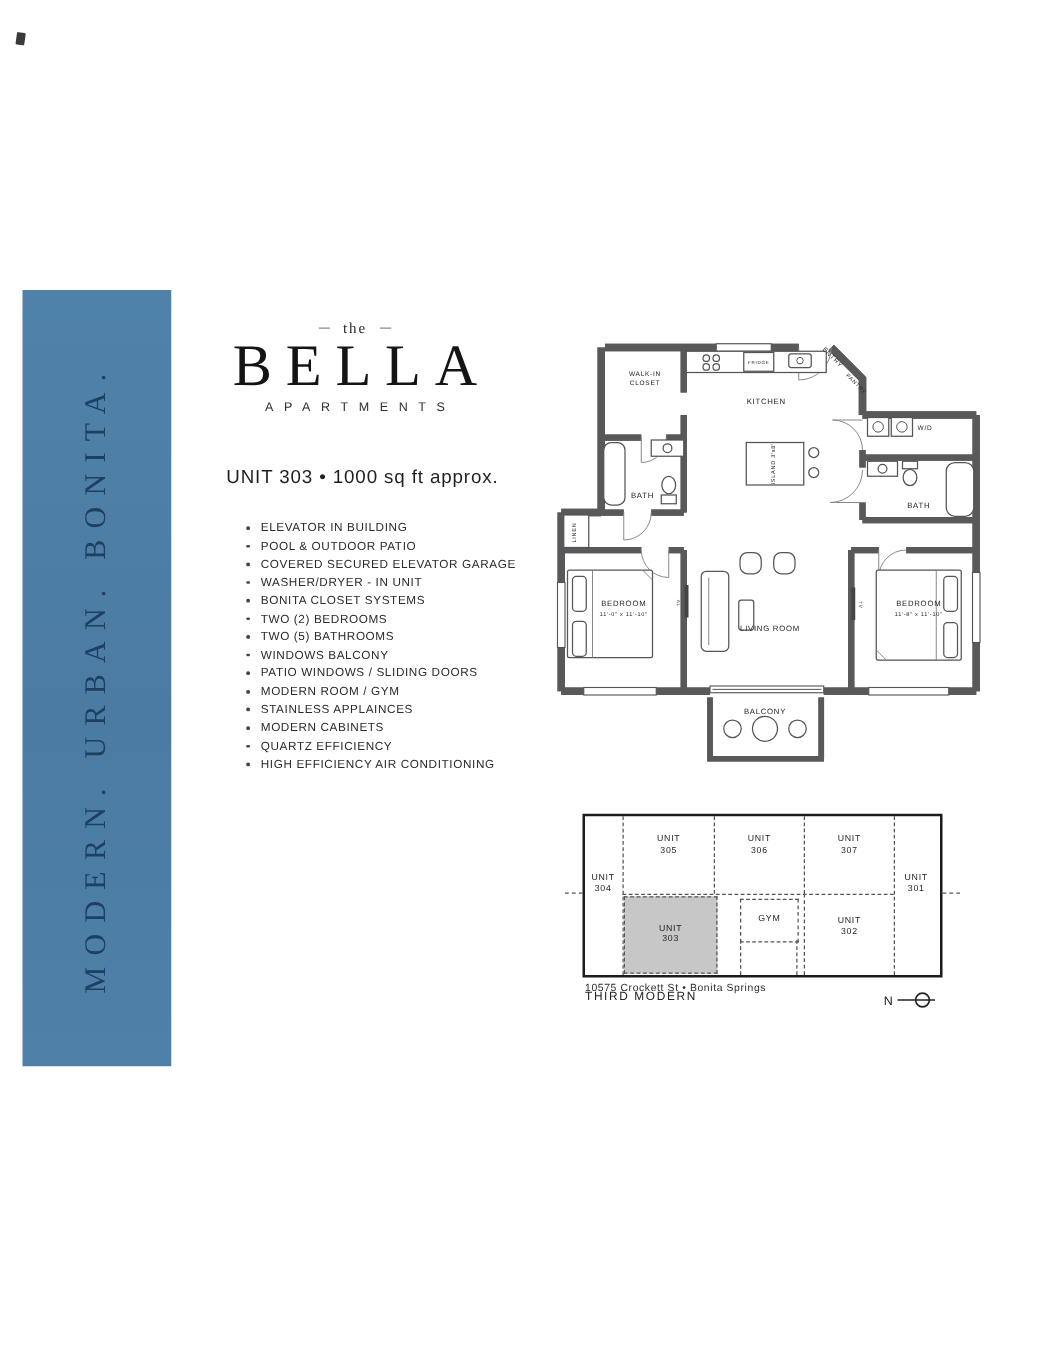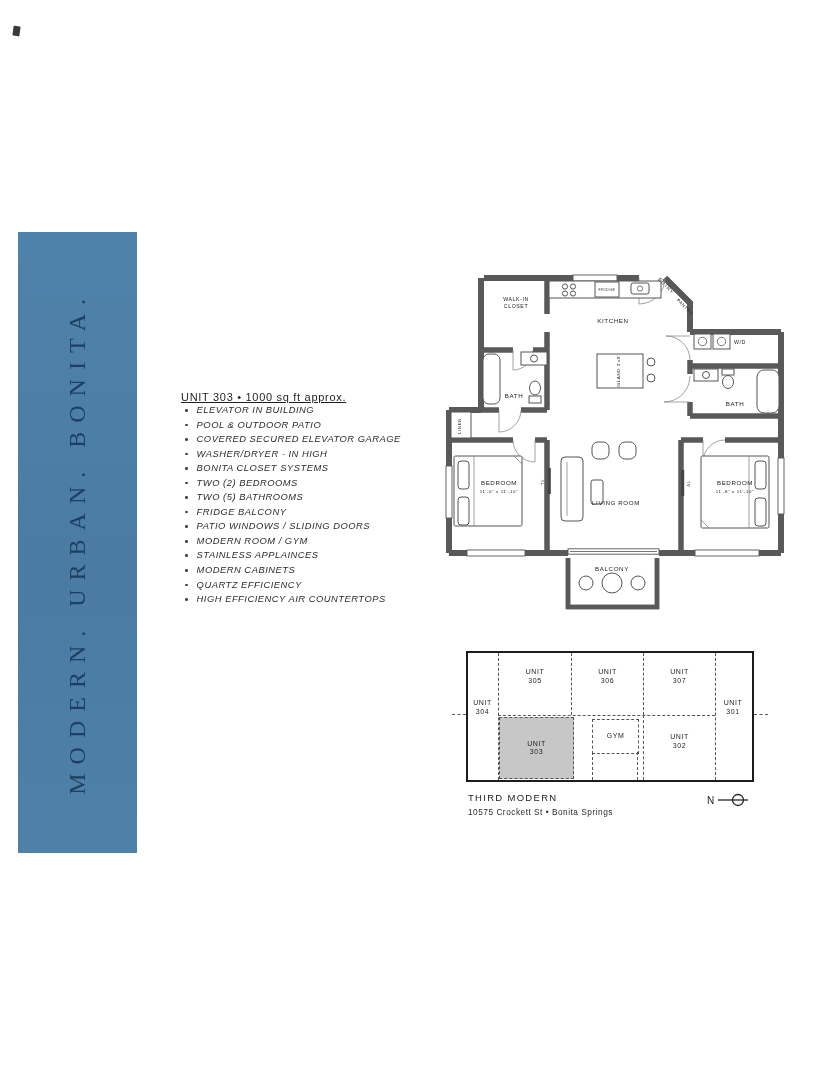--- a/index.html
+++ b/index.html
@@ -18,23 +18,23 @@
 
   
   .logo{position:absolute;left:168px;top:255px;width:232px;text-align:center;color:#111;}
   .logo-the{font-family:"Liberation Serif",serif;font-size:12px;letter-spacing:1.5px;color:#2a2a2a;
             display:flex;align-items:center;justify-content:center;gap:10px;}
   .tick{display:inline-block;width:9px;height:1px;background:#8a8a8a;}
   .logo-name{font-family:"Liberation Serif",serif;font-size:47px;line-height:1.02;
              letter-spacing:11px;padding-left:11px;color:#141414;}
   .logo-sub{font-size:10px;letter-spacing:8.5px;padding-left:8.5px;color:#2e2e2e;margin-top:3px;}
 
-  .unit-headline{position:absolute;left:181px;top:391px;font-size:11px;letter-spacing:0.7px;color:#1f1f1f;text-decoration:underline;}
-
-  .features{position:absolute;left:185px;top:403px;list-style:none;margin:0;padding:0;font-style:italic;}
+  .unit-headline{position:absolute;left:181px;top:373px;font-size:15px;letter-spacing:0.7px;color:#1f1f1f;}
+
+  .features{position:absolute;left:185px;top:403px;list-style:none;margin:12px;padding:0;}
   .features li{display:flex;align-items:flex-start;gap:9px;font-size:9.4px;line-height:14.55px;
                letter-spacing:0.5px;color:#2b2b2b;}
   .features .dot{width:2.6px;height:2.6px;border-radius:50%;background:#444;margin-top:6px;flex:none;}
 
   
   .floorplan{position:absolute;left:435px;top:270px;width:352px;height:348px;}
   .wallbase{stroke:#57595b;stroke-width:6;fill:none;}
   .wallbase.in{stroke-width:5;}
   .wallbase.rail{stroke-width:4.5;}
   .hatchify{stroke:url(#wallH);stroke-width:6;fill:none;}
@@ -52,70 +52,79 @@
   .dh{position:absolute;height:0;border-top:1.3px dashed #555;}
   .bunit{position:absolute;font-size:7px;letter-spacing:0.6px;color:#1e1e1e;text-align:center;
          white-space:pre-line;line-height:8.5px;}
   .u303-box{position:absolute;left:31px;top:64px;width:73px;height:60px;background:#c7c7c7;
             border:1.3px dashed #555;display:flex;align-items:center;justify-content:center;}
   .gym-box{position:absolute;left:124px;top:66px;width:45px;height:33px;border:1.3px dashed #555;
            display:flex;align-items:center;justify-content:center;}
   .u303-box .bunit,.gym-box .bunit{position:static;}
 
   .third-floor{position:absolute;left:468px;top:792px;font-size:9.5px;letter-spacing:1.3px;color:#222;}
-  .address{position:absolute;left:468px;top:807px;font-size:8.3px;letter-spacing:0.5px;color:#2b2b2b;}
+  .address{position:absolute;left:468px;top:785px;font-size:8.3px;letter-spacing:0.5px;color:#2b2b2b;}
   .north{position:absolute;left:702px;top:790px;width:52px;height:20px;}
   .north text{font-family:"Liberation Sans",sans-serif;font-size:10px;fill:#222;}
 </style>
 </head>
 <body>
 
 <div class="page">
 
   <div class="speck"></div>
 
   <div class="banner">
     <span class="banner-text">MODERN.  URBAN.  BONITA.</span>
   </div>
 
+  <div class="logo">
+    <div class="logo-the">
+      <span class="tick"></span>
+      <span>the</span>
+      <span class="tick"></span>
+    </div>
+    <div class="logo-name">BELLA</div>
+    <div class="logo-sub">APARTMENTS</div>
+  </div>
 
   <div class="unit-headline">UNIT 303 •  1000 sq ft approx.</div>
 
   <ul class="features">
     <li>
         <span class="dot"></span>
         <span>ELEVATOR IN BUILDING</span>
       </li>
     <li>
         <span class="dot"></span>
         <span>POOL &amp; OUTDOOR PATIO</span>
       </li>
     <li>
         <span class="dot"></span>
         <span>COVERED SECURED ELEVATOR GARAGE</span>
       </li>
     <li>
         <span class="dot"></span>
-        <span>WASHER/DRYER - IN HIGH</span>
+        <span>WASHER/DRYER - IN UNIT</span>
       </li>
     <li>
         <span class="dot"></span>
         <span>BONITA CLOSET SYSTEMS</span>
       </li>
     <li>
         <span class="dot"></span>
         <span>TWO (2) BEDROOMS</span>
       </li>
     <li>
         <span class="dot"></span>
         <span>TWO (5) BATHROOMS</span>
       </li>
     <li>
         <span class="dot"></span>
-        <span>FRIDGE BALCONY</span>
+        <span>WINDOWS BALCONY</span>
       </li>
     <li>
         <span class="dot"></span>
         <span>PATIO WINDOWS / SLIDING DOORS</span>
       </li>
     <li>
         <span class="dot"></span>
         <span>MODERN ROOM / GYM</span>
       </li>
     <li>
@@ -125,21 +134,21 @@
     <li>
         <span class="dot"></span>
         <span>MODERN CABINETS</span>
       </li>
     <li>
         <span class="dot"></span>
         <span>QUARTZ EFFICIENCY</span>
       </li>
     <li>
         <span class="dot"></span>
-        <span>HIGH EFFICIENCY AIR COUNTERTOPS</span>
+        <span>HIGH EFFICIENCY AIR CONDITIONING</span>
       </li>
   </ul>
 
   <svg class="floorplan" viewBox="0 0 352 348">
     <defs>
       <pattern id="wallH" width="4.5" height="4.5" patternUnits="userSpaceOnUse" patternTransform="rotate(45)">
         <line x1="0" y1="1" x2="4.5" y2="1" stroke="#ffffff" stroke-width="1.2"></line>
       </pattern>
     </defs>
 

